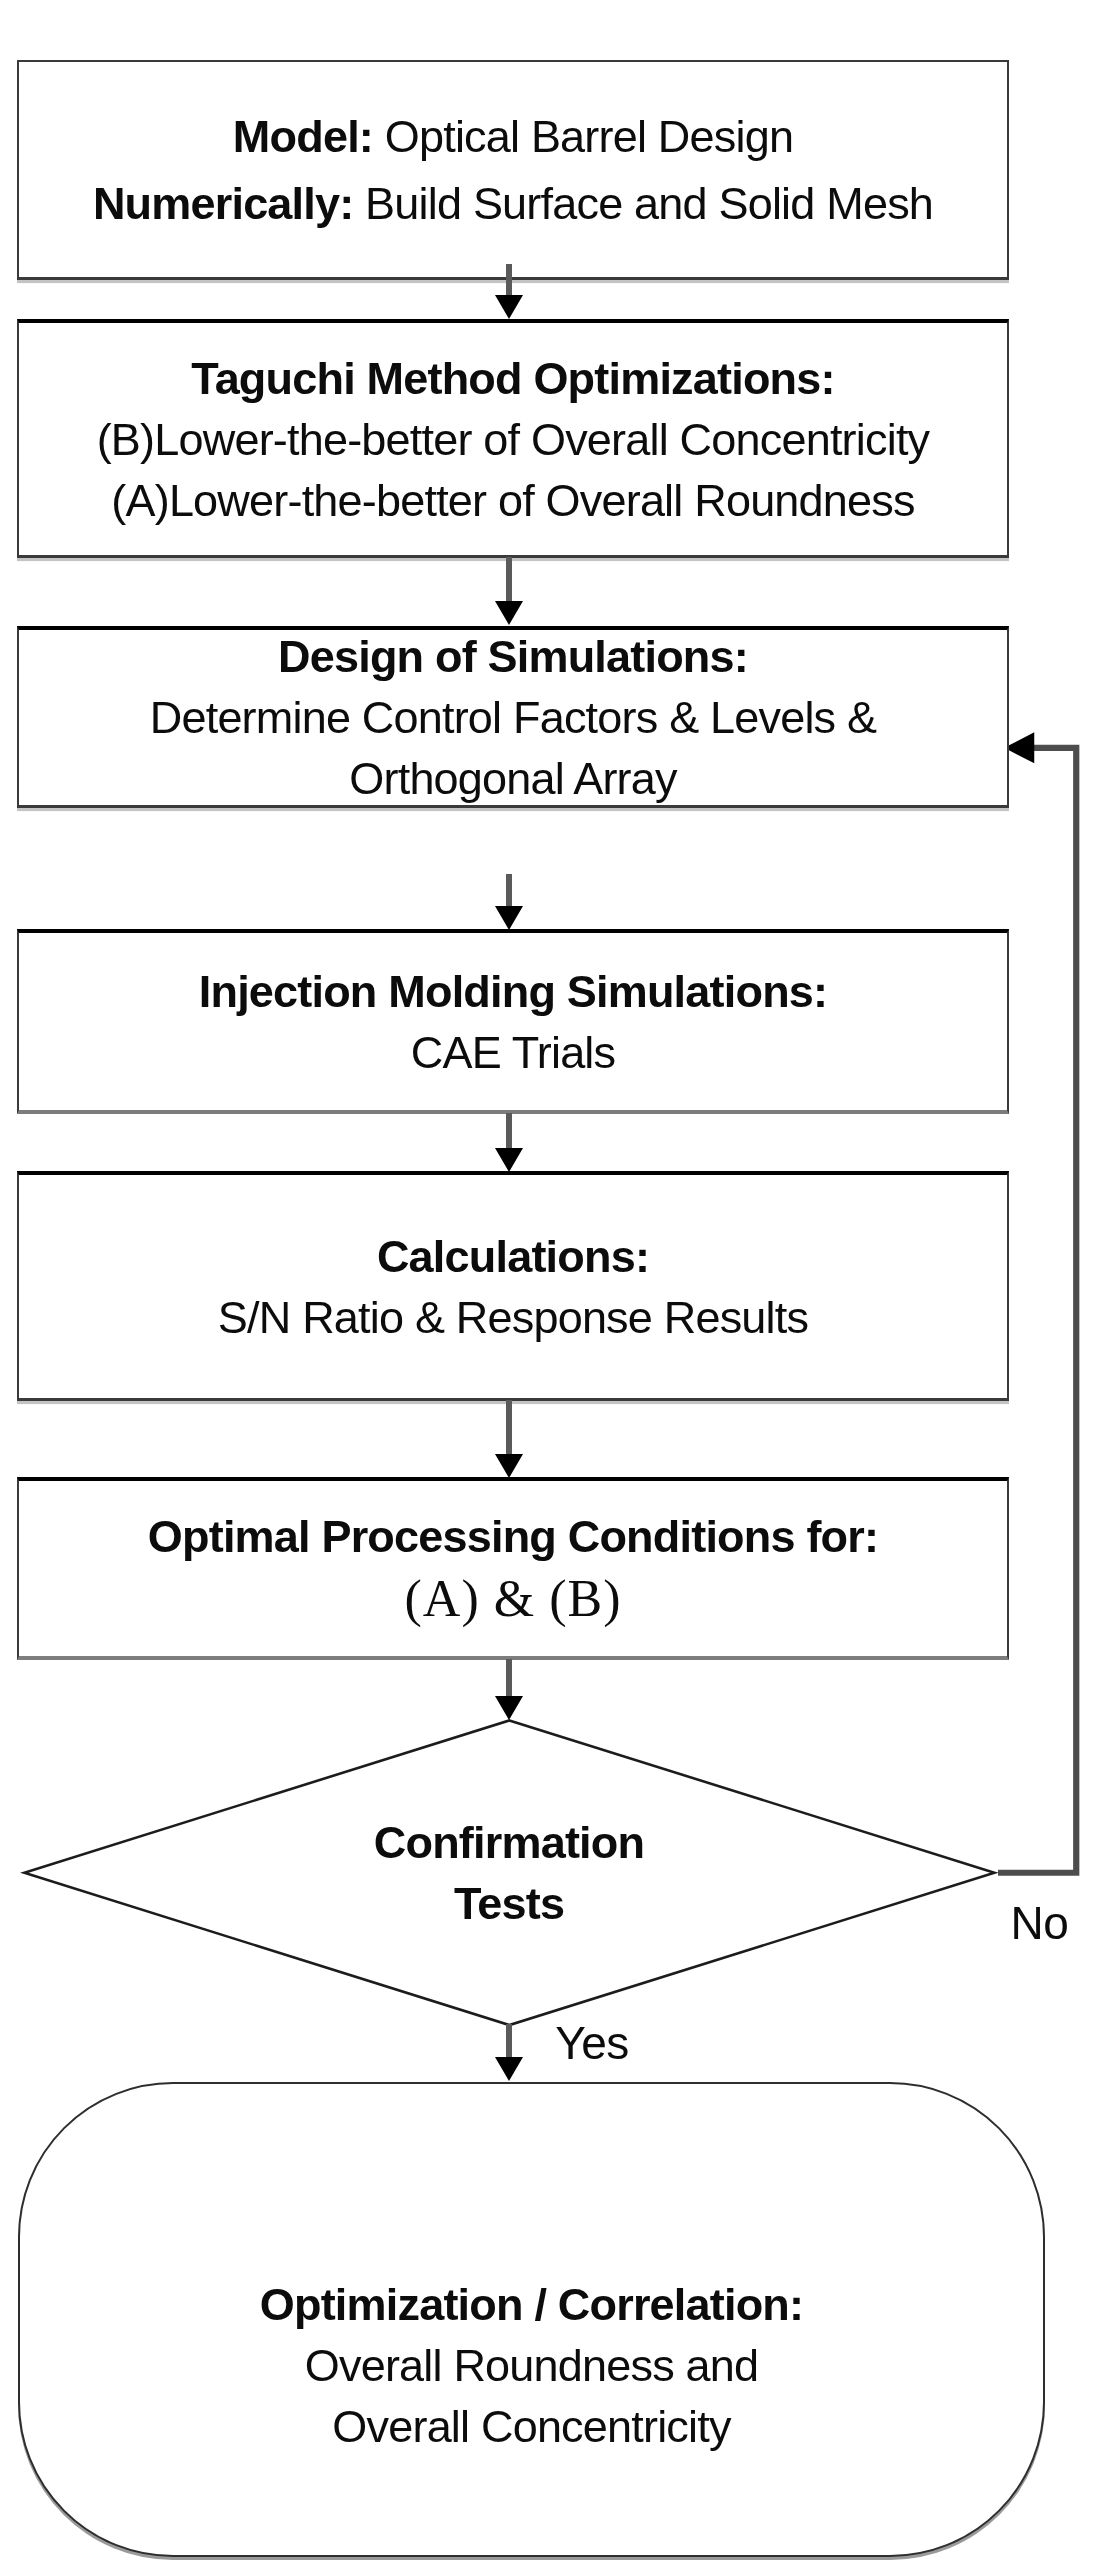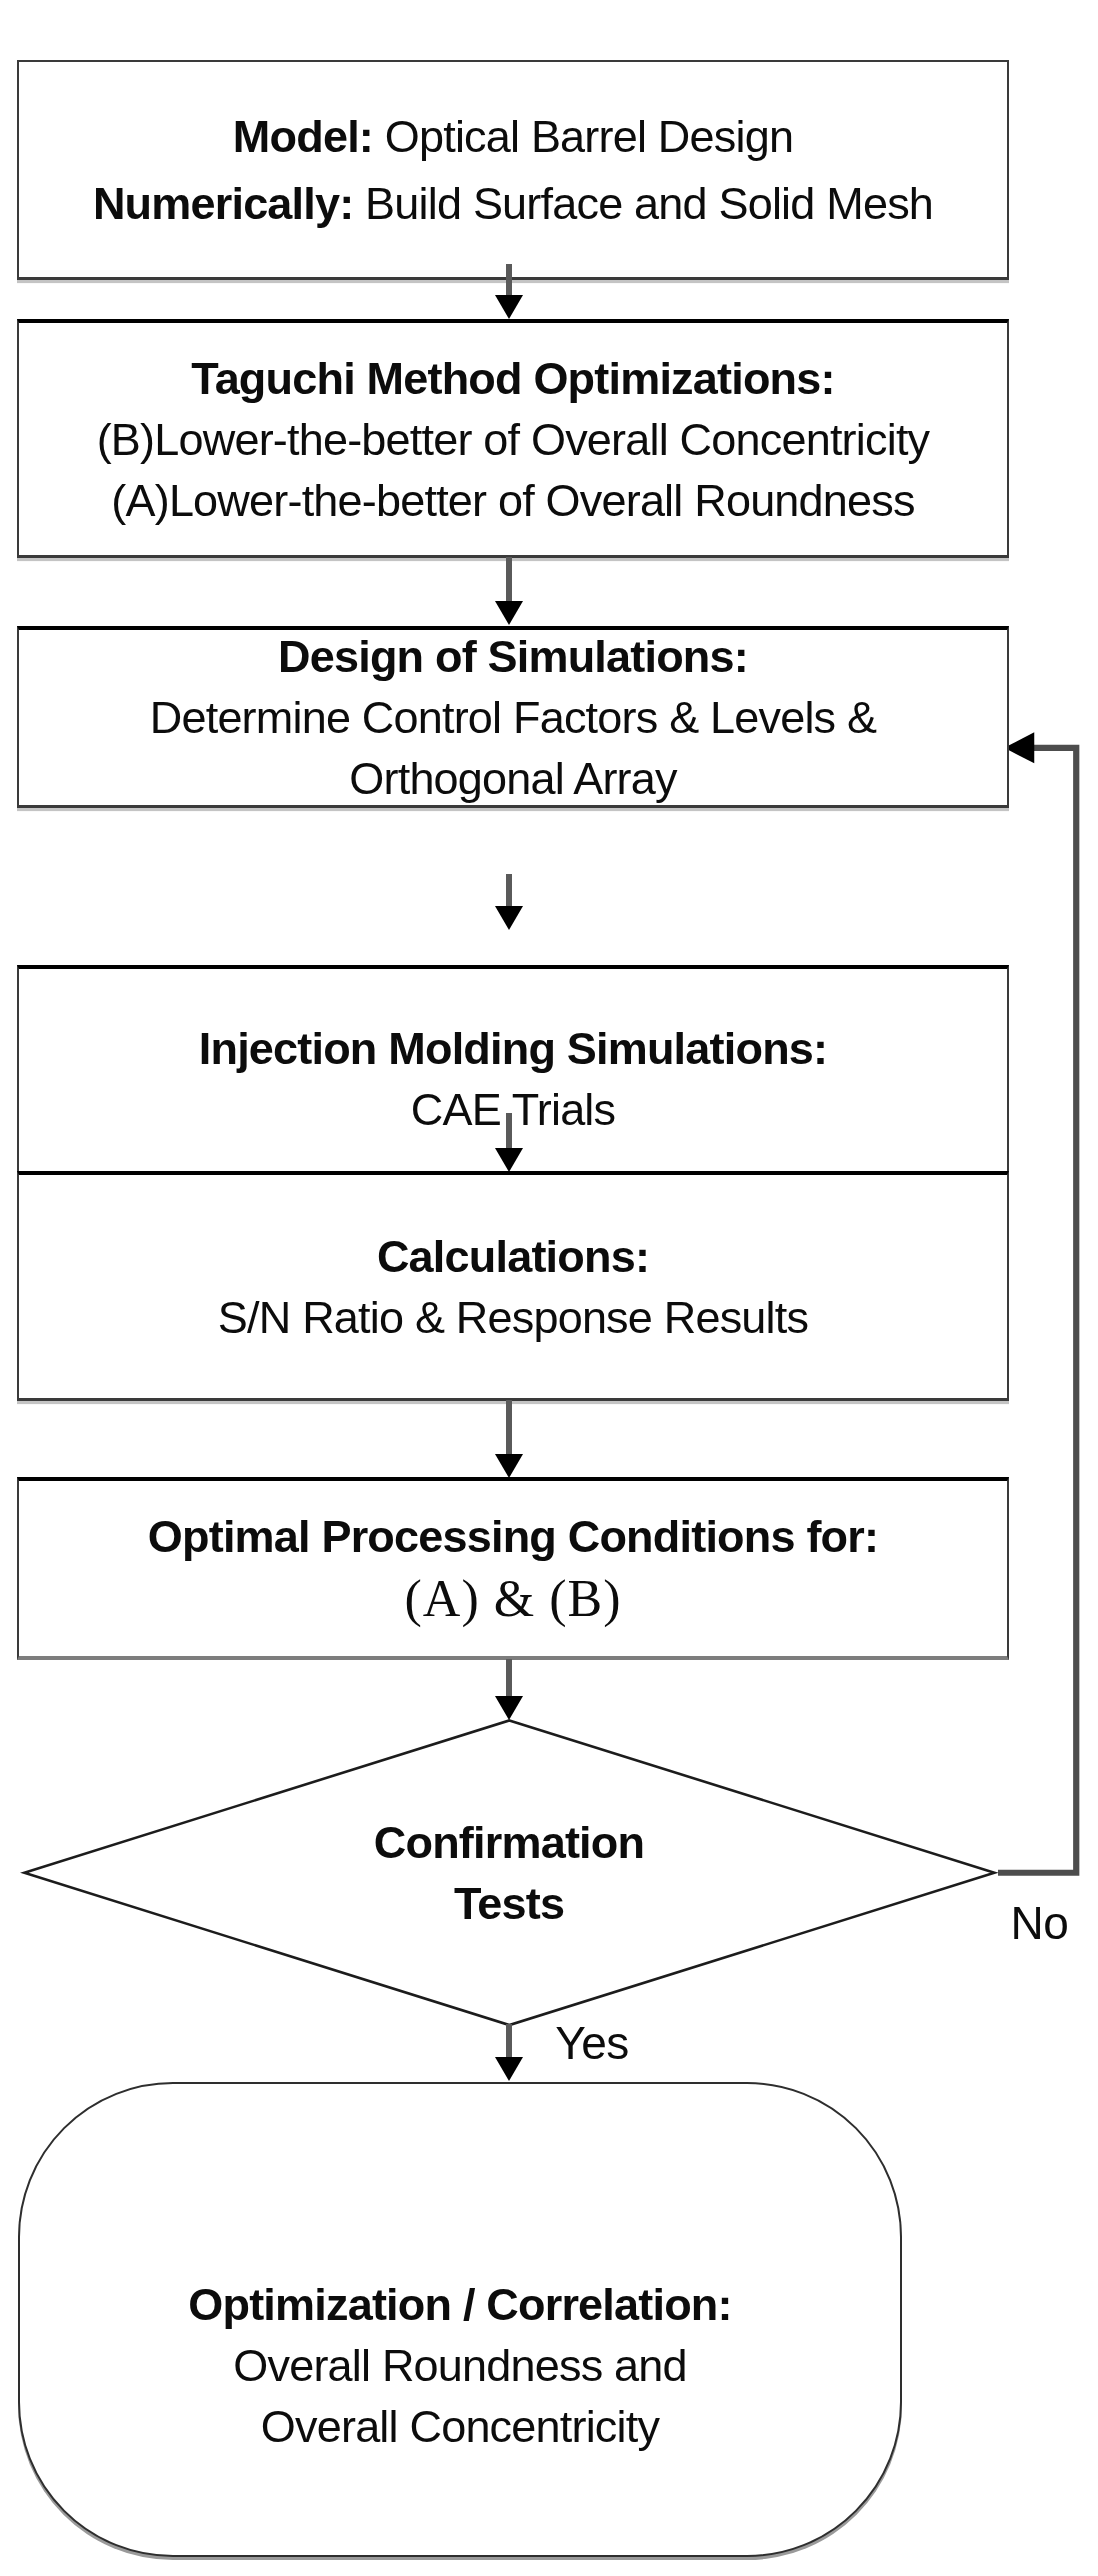--- a/index.html
+++ b/index.html
@@ -82,21 +82,21 @@
     left: 250px;
     top: 1812px;
     width: 518px;
     text-align: center;
   }
   
   .terminator {
     position: absolute;
     left: 18px;
     top: 2082px;
-    width: 884px;
+    width: 1027px;
     height: 475px;
     box-sizing: border-box;
     background: #ffffff;
     border: 2.6px solid #2e2e2e;
     border-radius: 155px;
     box-shadow: 0 3.1px 0 #9a9a9a;
     display: flex;
     flex-direction: column;
     justify-content: center;
     align-items: center;
@@ -146,21 +146,21 @@
 
   <div class="box" style="top:626px;height:182px;">
     <div class="line bold">Design of Simulations:</div>
     <div class="line">Determine Control Factors &amp; Levels &amp;</div>
     <div class="line">Orthogonal Array</div>
   </div>
 
   <div class="stem" style="top:874px;height:33px;"></div>
   <div class="head" style="top:906px;"></div>
 
-  <div class="box box--graybottom" style="top:929px;height:228px;margin-top:36px;">
+  <div class="box box--graybottom" style="top:929px;height:185px;">
     <div class="line bold">Injection Molding Simulations:</div>
     <div class="line">CAE Trials</div>
   </div>
 
   <div class="stem" style="top:1113px;height:36px;"></div>
   <div class="head" style="top:1148px;"></div>
 
   <div class="box" style="top:1171px;height:230px;">
     <div class="line bold">Calculations:</div>
     <div class="line">S/N Ratio &amp; Response Results</div>

